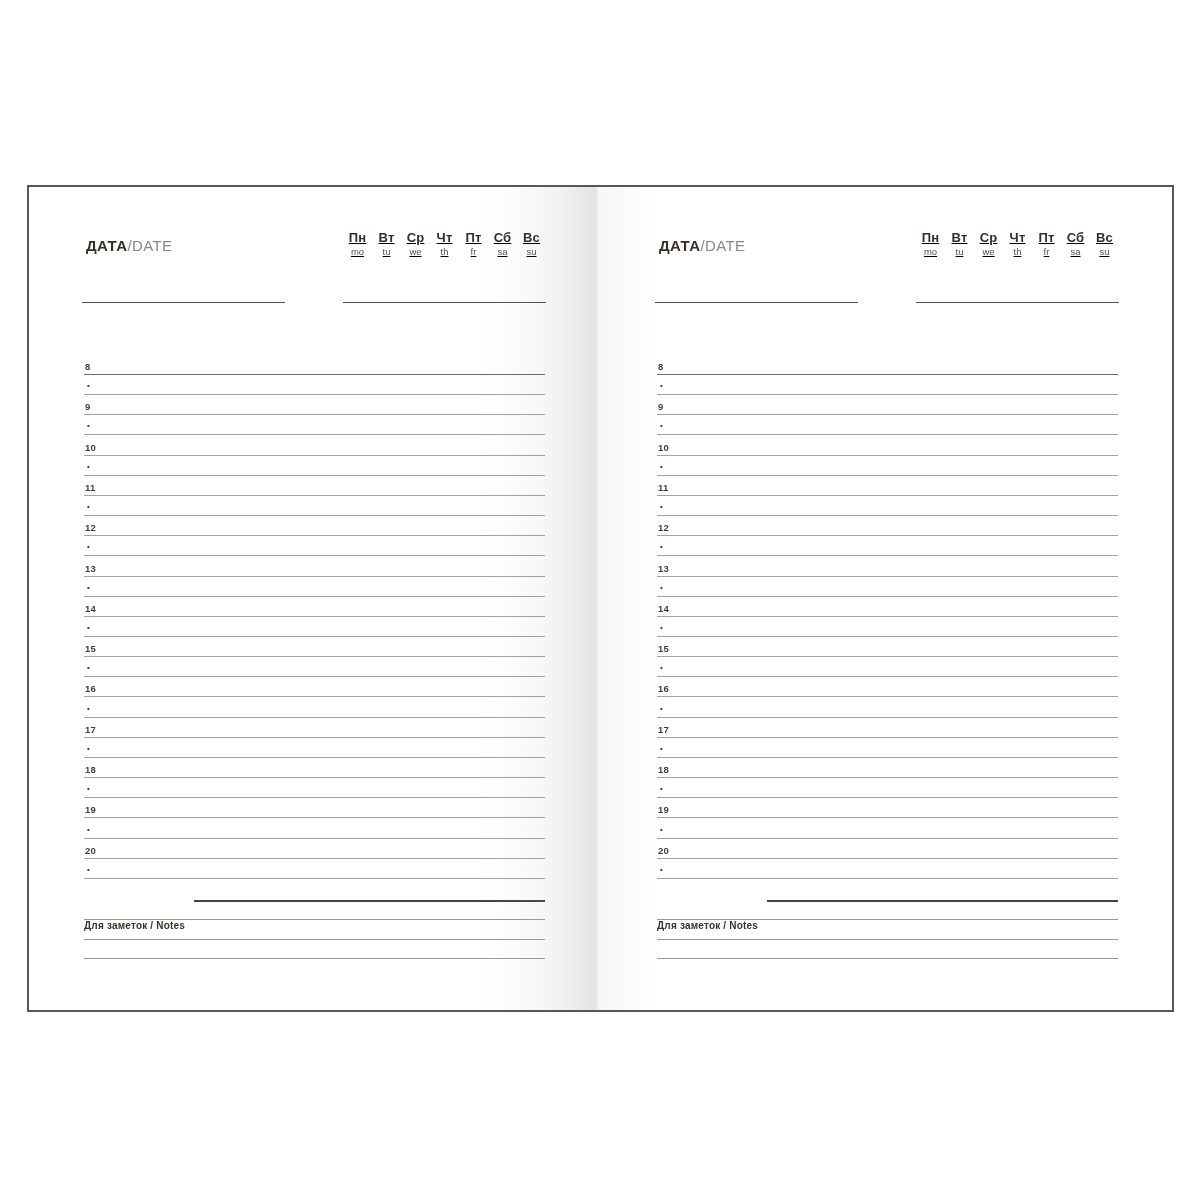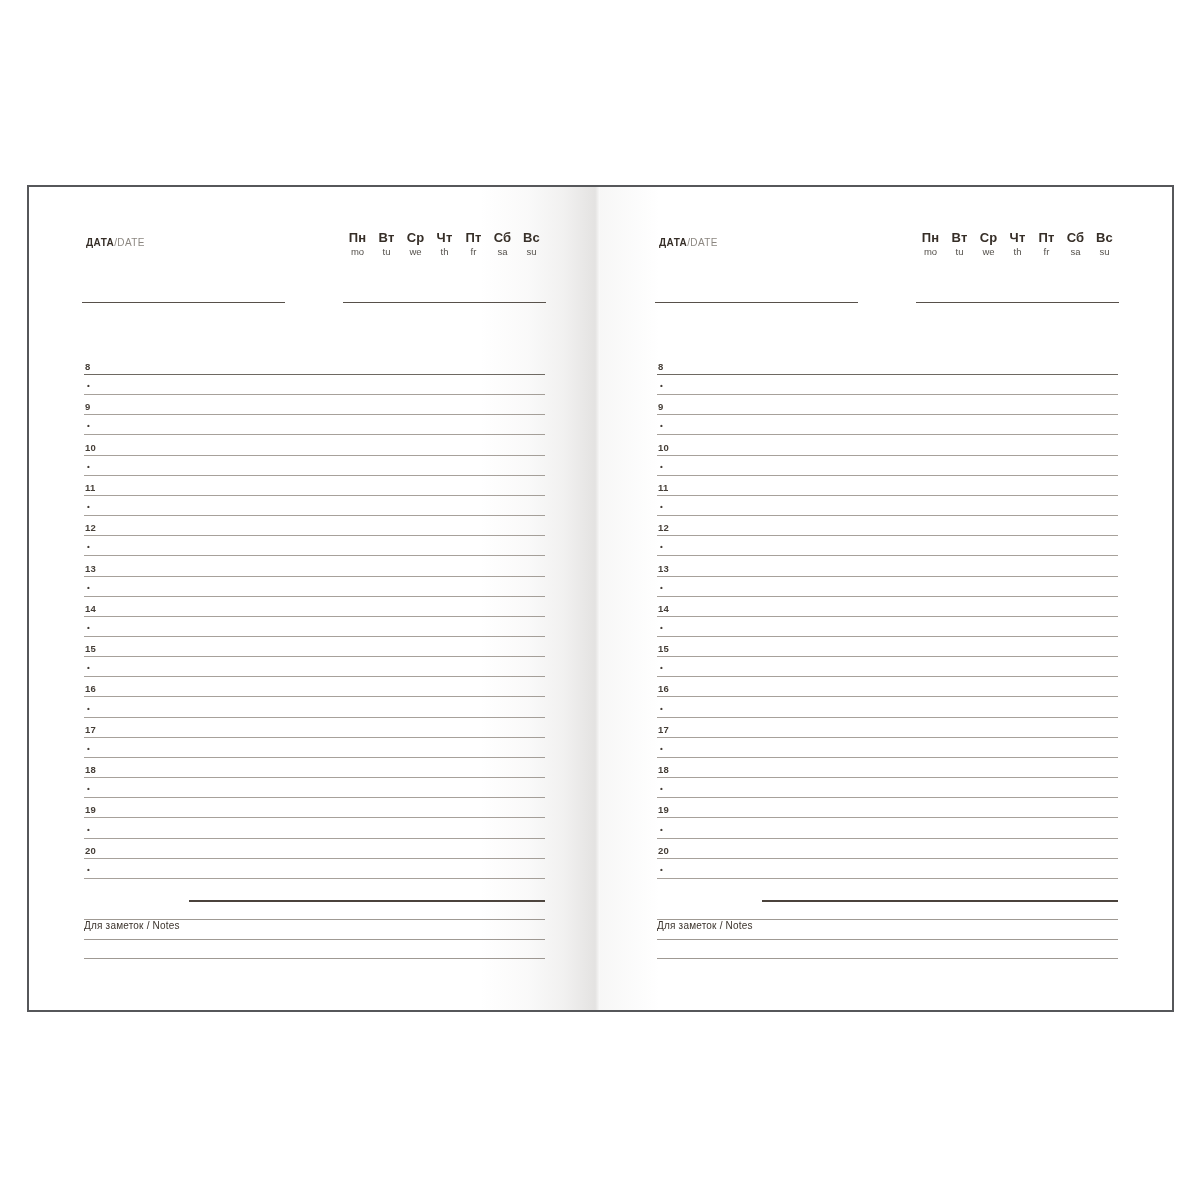--- a/index.html
+++ b/index.html
@@ -23,24 +23,24 @@
     border:2px solid var(--frame-border);box-sizing:border-box;background:var(--paper);
   }
   .page{position:absolute;top:0;height:100%;}
   .page.left{left:0;width:571px;}
   .page.right{left:571px;width:572px;}
   .content{position:absolute;top:0;bottom:0;width:461px;}
   .page.left .content{left:55px;}
   .page.right .content{left:57px;}
 
   
-  .date-label{position:absolute;top:50px;left:2px;font-size:10px;letter-spacing:.4px;white-space:nowrap;}
+  .date-label{position:absolute;top:50px;left:2px;font-size:15px;letter-spacing:.4px;white-space:nowrap;}
   .date-bold{font-weight:700;color:var(--text-dark);}
   .date-light{font-weight:400;color:var(--text-light);}
-  .days-row{position:absolute;top:44px;left:259px;width:203px;display:flex;}
+  .days-row{position:absolute;top:44px;left:259px;width:203px;display:flex;text-decoration:underline;}
   .day{width:29px;text-align:center;}
   .day-ru{font-size:13px;font-weight:700;color:var(--text-dark);letter-spacing:.2px;line-height:14px;}
   .day-en{font-size:9.5px;font-weight:400;color:var(--text-latin);line-height:11px;margin-top:1px;text-align:center;}
   .fill-line{position:absolute;top:115px;height:1.3px;background:#57504a;}
   .fill-line.date{left:-2px;width:203px;}
   .fill-line.week{left:259px;width:203px;}
 
   
   .schedule{position:absolute;left:0;right:0;top:167.8px;}
   .row{
@@ -50,21 +50,21 @@
   .schedule div.row:first-of-type{border-bottom:1.5px solid var(--rule-dark);}
   .row[data-type="hour"] .row-label{
     font-size:9.5px;font-weight:600;color:#453e37;line-height:10px;margin-bottom:2px;letter-spacing:.2px;
   }
   .row[data-type="half"] .row-label{
     font-size:8px;font-weight:700;color:#453e37;line-height:8px;margin-bottom:4px;margin-left:2px;
   }
 
   
   .notes-header{position:absolute;left:0;right:0;top:707px;height:14px;display:flex;align-items:center;}
-  .notes-label{font-size:10px;font-weight:400;color:#3b332c;letter-spacing:.2px;white-space:nowrap;margin-top:48px;}
+  .notes-label{font-size:10px;font-weight:700;color:#3b332c;letter-spacing:.2px;white-space:nowrap;margin-top:48px;}
   .notes-dash{flex:1;height:1.3px;background:var(--rule-notes);margin-left:9px;}
   .notes-lines{position:absolute;left:0;right:0;top:732px;}
   .note-line{height:0;border-top:1px solid #9f9993;margin-bottom:18.5px;}
 
   
   .gutter-shadow{
     position:absolute;top:0;bottom:0;left:451px;width:120px;pointer-events:none;
     background:linear-gradient(90deg,
       rgba(120,114,108,0) 0%,
       rgba(120,114,108,0.04) 40%,

